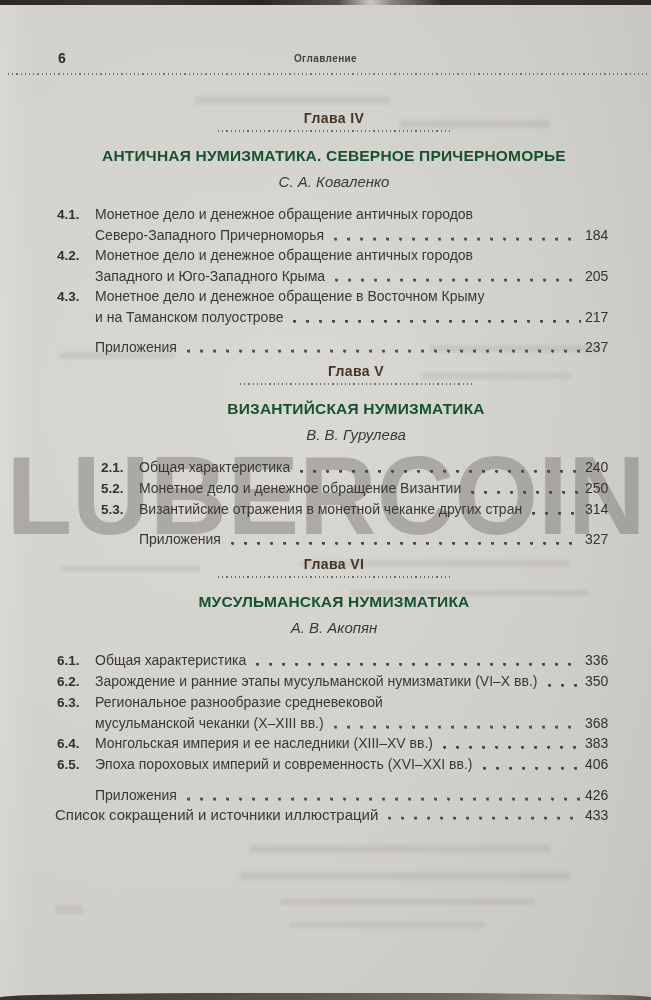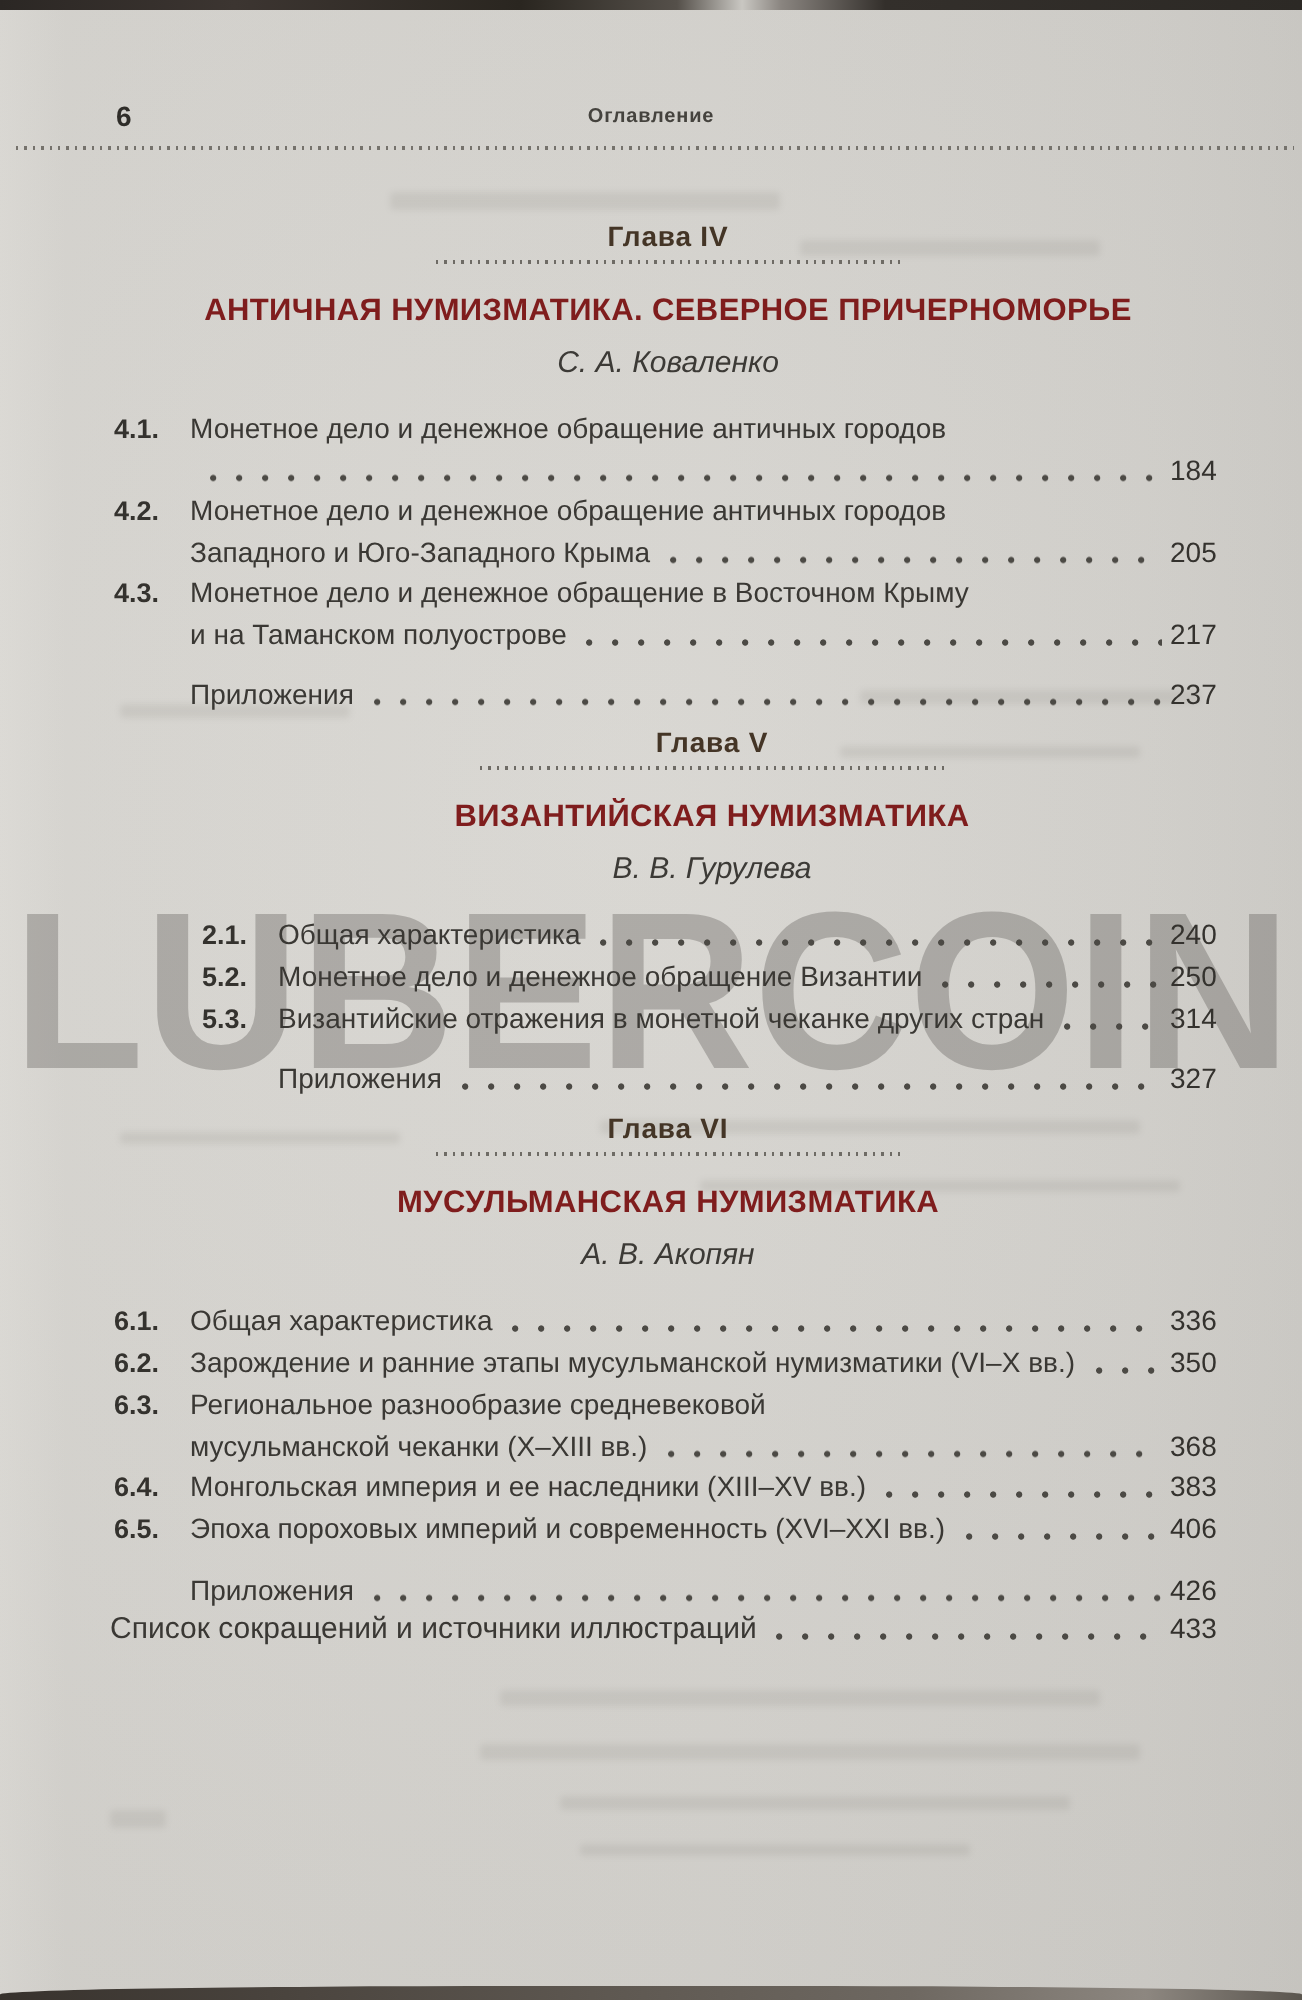--- a/index.html
+++ b/index.html
@@ -42,21 +42,21 @@
   .head-rule { position:absolute; left:8px; right:4px; top:73px; height:2px;
                background:repeating-linear-gradient(90deg,#75726c 0 1.2px,transparent 1.2px 4.2px); }
 
   .chapter { position:absolute; left:57px; right:40px; }
   .ch4 { top:110px; } .ch5 { top:363px;margin-left:44px; } .ch6 { top:556px; }
 
   .ch-label { text-align:center; font-size:14px; font-weight:bold; letter-spacing:0.4px; color:#443526; }
   .ch-rule  { width:232px; height:2px; margin:4px auto 0;
               background:repeating-linear-gradient(90deg,#6e6b65 0 1.2px,transparent 1.2px 4.2px); }
   .ch-title { text-align:center; font-size:15.5px; font-weight:bold; letter-spacing:0.2px;
-              color:#7f1d1d; margin-top:14px; line-height:19px; }
+              color:#14532d; margin-top:14px; line-height:19px; }
   .ch-author{ text-align:center; font-size:15px; font-style:italic; color:#3c3a36; margin-top:7px; line-height:19px; }
 
   .entries { margin-top:13px; font-size:14px; line-height:20.6px; }
   .entry { display:flex; align-items:flex-start; }
   .entry .num { flex:none; width:38px; font-weight:bold; font-size:13.5px; color:#34322e; padding-top:0.5px; }
   .entry .body { flex:1; min-width:0; }
   .lrow { display:flex; align-items:baseline; }
   .lrow .txt { white-space:nowrap; }
   .dots { flex:1; align-self:stretch; margin-left:10px; margin-right:4px; min-width:20px;
           background:radial-gradient(circle at 1.6px 14px, #4c4a45 1.35px, transparent 1.75px);
@@ -98,20 +98,21 @@
     <div class="ch-rule"></div>
     <div class="ch-title">АНТИЧНАЯ НУМИЗМАТИКА. СЕВЕРНОЕ ПРИЧЕРНОМОРЬЕ</div>
     <div class="ch-author">С. А. Коваленко</div>
     <div class="entries">
 
       <div class="entry">
         <span class="num">4.1.</span>
         <div class="body">
           <div>Монетное дело и денежное обращение античных городов</div>
           <div class="lrow">
+            <span class="txt">Северо-Западного Причерноморья</span>
             <span class="dots"></span>
             <span class="pg">184</span>
           </div>
         </div>
       </div>
 
       <div class="entry">
         <span class="num">4.2.</span>
         <div class="body">
           <div>Монетное дело и денежное обращение античных городов</div>

